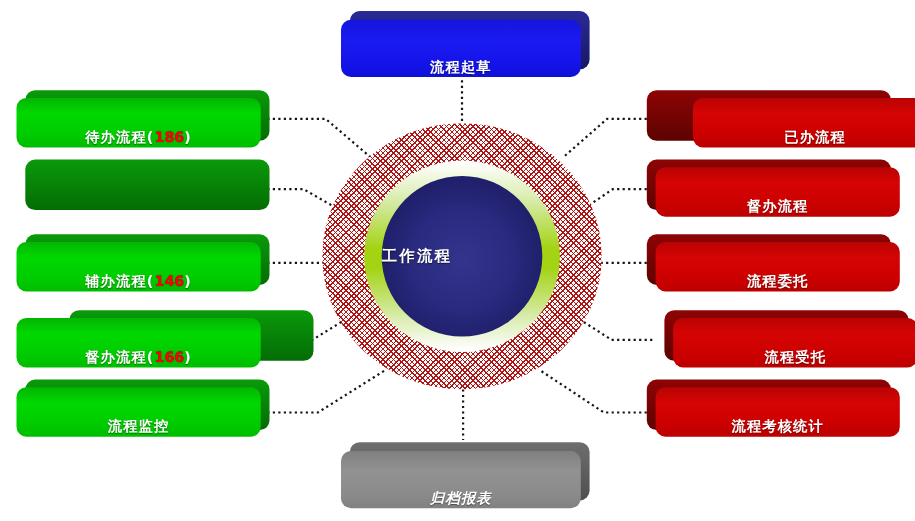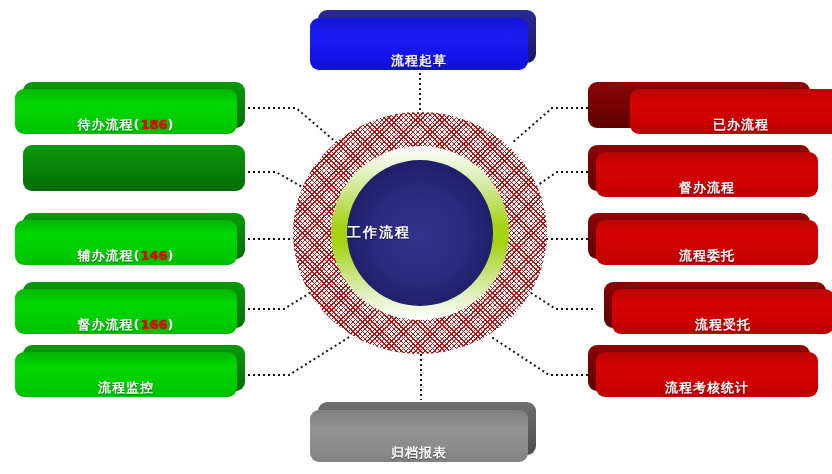--- a/index.html
+++ b/index.html
@@ -24,21 +24,21 @@
   .btn.red .back{top:0;left:0;width:222px;height:46px;background:linear-gradient(180deg,#8e0404,#5d0202);}
   .btn.red .face{top:7px;right:0;width:222px;height:45px;
     background:linear-gradient(180deg,#b90303,#d60404 32%,#cc0000 72%,#bd0000);}
   
   .btn.blue,.btn.gray{width:226px;height:60px;}
   .btn.blue .back{top:0;right:0;width:218px;height:53px;background:linear-gradient(180deg,#2a2a96,#181868);}
   .btn.blue .face{top:8px;left:0;width:218px;height:52px;
     background:linear-gradient(180deg,#1515dd,#1a1af2 35%,#1414ea 75%,#1010d8);}
   .btn.gray .back{top:0;right:0;width:218px;height:53px;background:linear-gradient(180deg,#6e6e6e,#4f4f4f);}
   .btn.gray .face{top:8px;left:0;width:218px;height:52px;
-    background:linear-gradient(180deg,#7f7f7f,#929292 35%,#8b8b8b 75%,#818181);}
+    background:linear-gradient(180deg,#7f7f7f,#929292 35%,#8b8b8b 75%,#818181);font-style:italic;}
   
   .ellipse{position:absolute;border-radius:50%;}
   .ring-pattern{
     left:293px;top:112px;width:254px;height:242px;background-color:#ffffff;
     background-image:
       repeating-linear-gradient(45deg,  rgba(172,10,10,.95) 0 1px, transparent 1px 3.4px),
       repeating-linear-gradient(135deg, rgba(172,10,10,.95) 0 1px, transparent 1px 3.4px);
   }
   .ring-green{
     left:331px;top:146px;width:178px;height:174px;
@@ -105,21 +105,21 @@
   </div>
   <div class="btn green" style="left:15px;top:145px;">
     <div class="back"></div>
   </div>
   <div class="btn green" style="left:15px;top:213px;">
     <div class="back"></div>
     <div class="face">
       <span><span>辅办流程</span><span>(</span><span class="cnt">146</span><span>)</span></span>
     </div>
   </div>
-  <div class="btn green" style="left:15px;top:282px;">
+  <div class="btn green" style="left:15px;top:282px;padding-left:40px;">
     <div class="back"></div>
     <div class="face">
       <span><span>督办流程</span><span>(</span><span class="cnt">166</span><span>)</span></span>
     </div>
   </div>
   <div class="btn green" style="left:15px;top:345px;">
     <div class="back"></div>
     <div class="face">
       <span>流程监控</span>
     </div>

